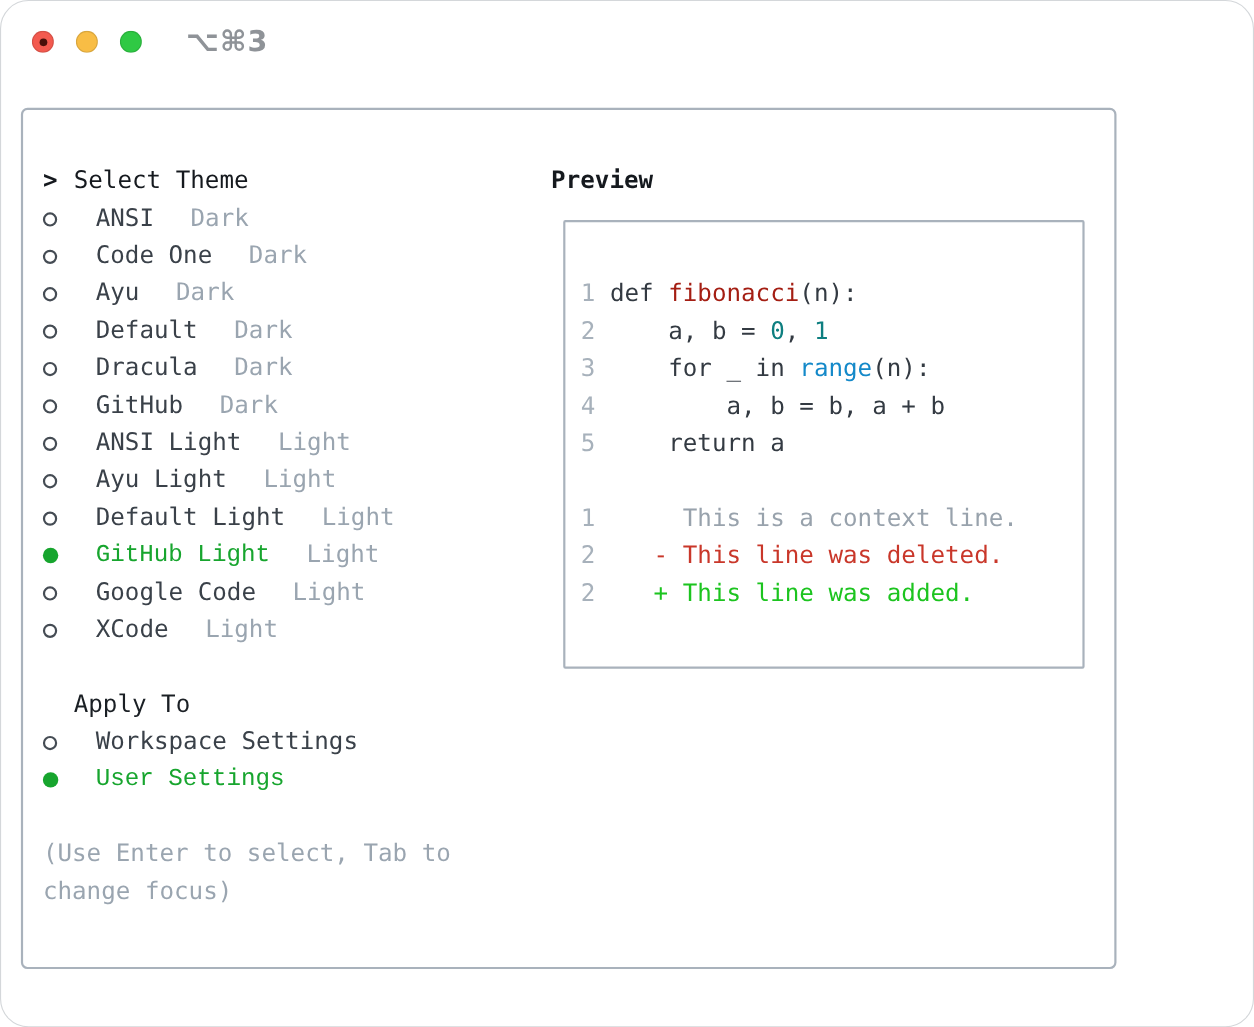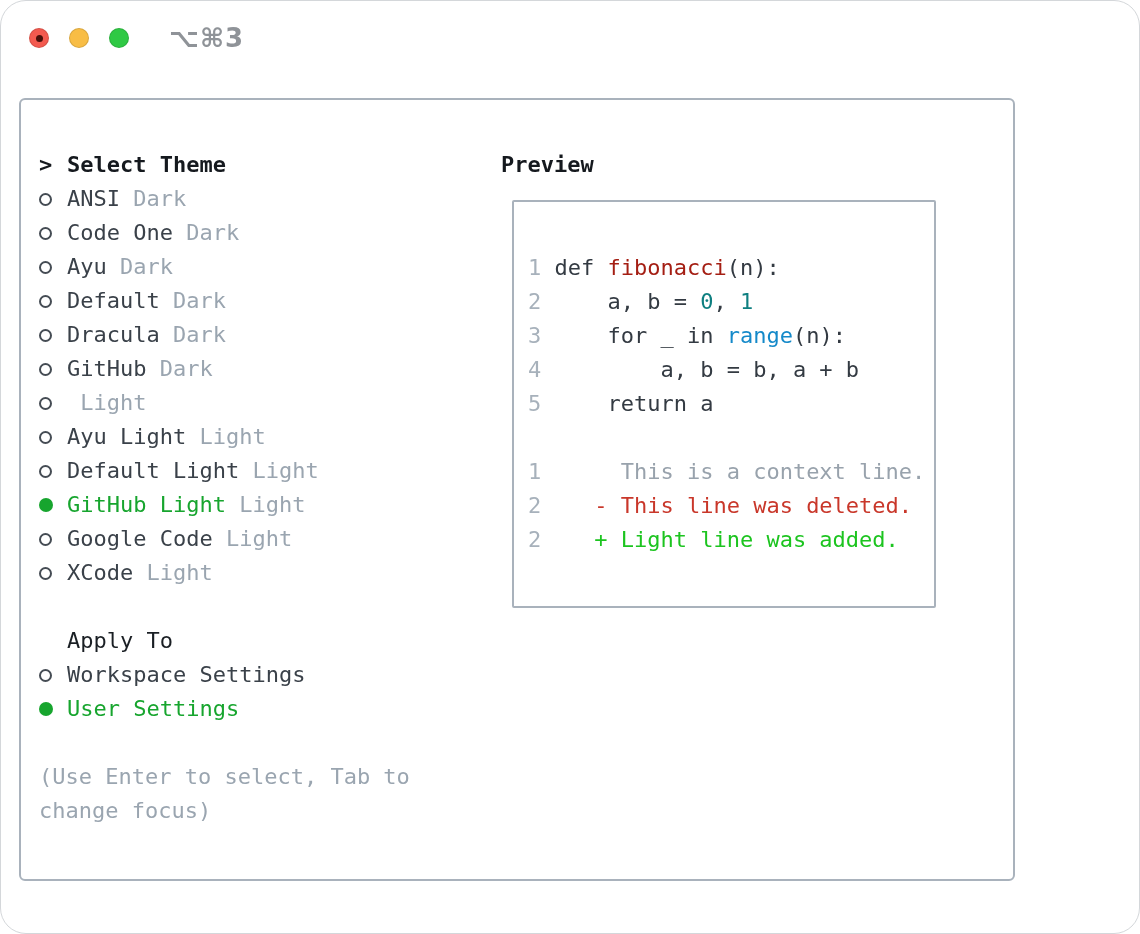--- a/index.html
+++ b/index.html
@@ -48,32 +48,32 @@
          align-items:center; white-space:pre; }
 
   
   .left-col { position:absolute; left:18px; top:48px; width:450px; }
   .marker { width:28px; display:inline-flex; align-items:center; flex:none; }
   .caret { font-weight:bold; color:var(--text_primary); }
   .circle { width:13px; height:13px; border-radius:50%;
             border:2px solid #454c54; }
   .circle.sel { width:14px; height:14px; border:none;
                 background:var(--selection_green); }
-  .item-name { color:var(--text_item); }
-  .item-name.sel { color:var(--selection_green); }
-  .item-variant { color:var(--text_muted); }
-  .h { font-weight:bold; color:var(--text_primary); }
+  .item-name { color:var(--text_item);margin-left:20px; }
+  .item-name.sel { color:var(--selection_green);font-family:Liberation Mono, monospace; }
+  .item-variant { color:var(--text_muted);margin-left:20px; }
+  .h { font-weight:normal; color:var(--text_primary); }
   .apply-h { color:#1a1f24; }
   .hint-line { color:var(--text_muted); }
 
   
   .right-col { position:absolute; left:480px; top:48px; width:496px; }
   .preview-h { font-weight:bold; color:var(--text_primary); }
   .preview-box {
-    margin-left:11px; margin-top:18px; width:424px; height:408px;
+    margin-left:11px; margin-top:18px; width:474px; height:408px;
     border:2px solid var(--border); border-radius:2px;
     padding:49px 0 0 14px; background:#fff;
   }
   .cline { height:34px; line-height:34px; font-size:22px; white-space:pre; }
   .ln { display:inline-block; width:1ch; margin-right:1ch;
         color:var(--line_number); }
   .seg-base     { color:var(--code_base); }
   .seg-function { color:var(--function_red); }
   .seg-number   { color:var(--number_teal); }
   .seg-builtin  { color:var(--builtin_blue);text-align:center; }
@@ -103,21 +103,21 @@
         <span class="h">Select Theme</span>
       </div>
 
       <div id="theme-list">
           <div class="row"><span class="marker"><span class="circle"></span></span><span class="item-name">ANSI</span><span class="item-variant"> Dark</span></div>
           <div class="row"><span class="marker"><span class="circle"></span></span><span class="item-name">Code One</span><span class="item-variant"> Dark</span></div>
           <div class="row"><span class="marker"><span class="circle"></span></span><span class="item-name">Ayu</span><span class="item-variant"> Dark</span></div>
           <div class="row"><span class="marker"><span class="circle"></span></span><span class="item-name">Default</span><span class="item-variant"> Dark</span></div>
           <div class="row"><span class="marker"><span class="circle"></span></span><span class="item-name">Dracula</span><span class="item-variant"> Dark</span></div>
           <div class="row"><span class="marker"><span class="circle"></span></span><span class="item-name">GitHub</span><span class="item-variant"> Dark</span></div>
-          <div class="row"><span class="marker"><span class="circle"></span></span><span class="item-variant"> Light</span></div>
+          <div class="row"><span class="marker"><span class="circle"></span></span><span class="item-name">ANSI Light</span><span class="item-variant"> Light</span></div>
           <div class="row"><span class="marker"><span class="circle"></span></span><span class="item-name">Ayu Light</span><span class="item-variant"> Light</span></div>
           <div class="row"><span class="marker"><span class="circle"></span></span><span class="item-name">Default Light</span><span class="item-variant"> Light</span></div>
           <div class="row"><span class="marker"><span class="circle sel"></span></span><span class="item-name sel">GitHub Light</span><span class="item-variant"> Light</span></div>
           <div class="row"><span class="marker"><span class="circle"></span></span><span class="item-name">Google Code</span><span class="item-variant"> Light</span></div>
           <div class="row"><span class="marker"><span class="circle"></span></span><span class="item-name">XCode</span><span class="item-variant"> Light</span></div>
         </div>
 
       <div class="row"></div>
 
       <div class="row">
@@ -144,18 +144,18 @@
       </div>
       <div class="preview-box" id="preview-box">
           <div class="cline"><span class="ln">1</span><span class="seg-base">def </span><span class="seg-function">fibonacci</span><span class="seg-base">(n):</span></div>
           <div class="cline"><span class="ln">2</span><span class="seg-base">    a, b = </span><span class="seg-number">0</span><span class="seg-base">, </span><span class="seg-number">1</span></div>
           <div class="cline"><span class="ln">3</span><span class="seg-base">    for _ in </span><span class="seg-builtin">range</span><span class="seg-base">(n):</span></div>
           <div class="cline"><span class="ln">4</span><span class="seg-base">        a, b = b, a + b</span></div>
           <div class="cline"><span class="ln">5</span><span class="seg-base">    return a</span></div>
           <div class="cline"><span class="ln"></span></div>
           <div class="cline"><span class="ln">1</span><span class="seg-context">     This is a context line.</span></div>
           <div class="cline"><span class="ln">2</span><span class="seg-deleted">   - This line was deleted.</span></div>
-          <div class="cline"><span class="ln">2</span><span class="seg-added">   + Light line was added.</span></div>
+          <div class="cline"><span class="ln">2</span><span class="seg-added">   + This line was added.</span></div>
         </div>
     </div>
 
   </div>
 </div>
 
 </body></html>

